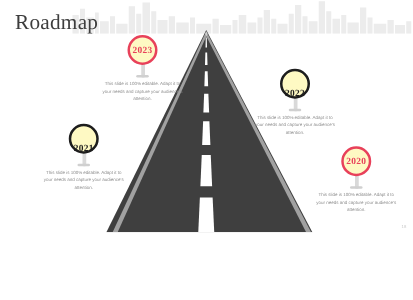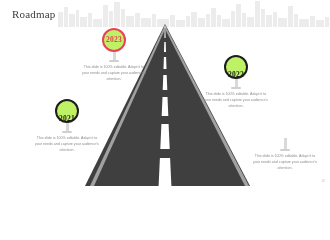--- a/index.html
+++ b/index.html
@@ -28,21 +28,21 @@
     pointer-events: none;
   }
   #skyline-band svg { display: block; }
 
   
   #page-title {
     position: absolute;
     left: 12px;
     top: 8px;
     font-family: "Liberation Serif", serif;
-    font-size: 11px;
+    font-size: 17px;
     color: #3d3d3d;
     letter-spacing: .2px;
     white-space: nowrap;
   }
 
   
   #road-wrap {
     position: absolute;
     left: 0; top: 0;
     width: 330px; height: 186px;
@@ -81,21 +81,21 @@
     border-radius: 1px;
   }
   .sign-disc {
     position: absolute;
     left: 50%;
     top: 0;
     width: 24px;
     height: 24px;
     margin-left: -12px;
     border-radius: 50%;
-    background: #bef264;
+    background: #fef9c3;
     box-sizing: border-box;
     display: flex;
     align-items: center;
     justify-content: center;
     z-index: 2;
   }
   .sign-disc.red  { border: 2.2px solid #e8415a; }
   .sign-disc.dark { border: 2.2px solid #1d1d1d; }
   .sign-year {
     font-family: "Liberation Serif", serif;
@@ -230,19 +230,22 @@
       <div class="sign-disc dark">
         <span class="sign-year">2021</span>
       </div>
     </div>
     <div class="milestone-desc">This slide is 100% editable. Adapt it to your needs and capture your audience's attention.</div>
   </div>
 
   <div class="milestone" id="milestone-2020">
     <div class="sign">
       <div class="sign-post"></div>
+      <div class="sign-disc red">
+        <span class="sign-year">2020</span>
+      </div>
     </div>
     <div class="milestone-desc">This slide is 100% editable. Adapt it to your needs and capture your audience's attention.</div>
   </div>
 
   <div id="page-number">18</div>
 
 </div>
 
 </body></html>

